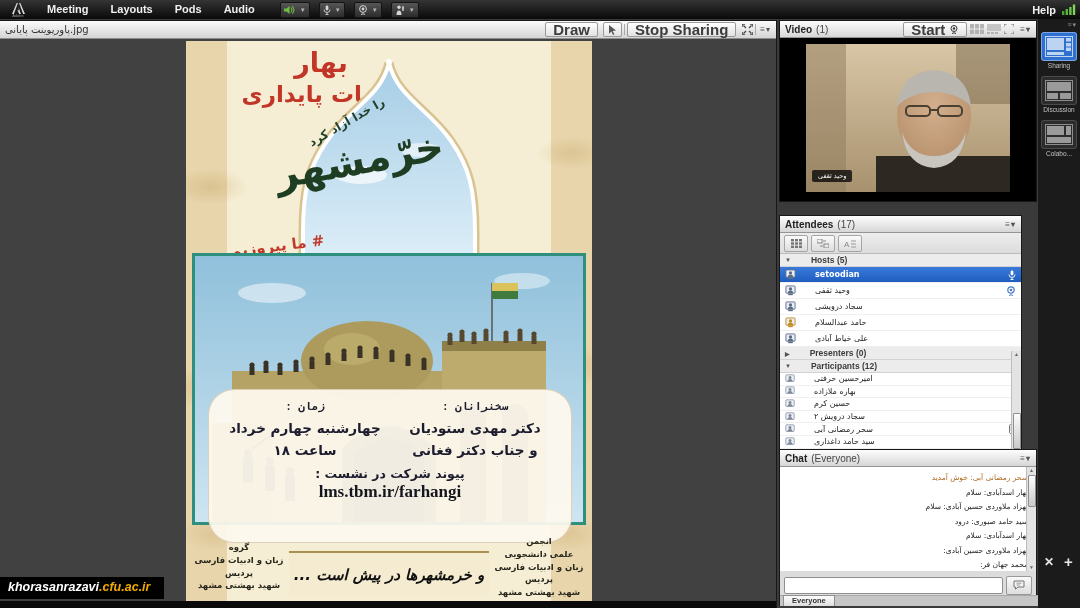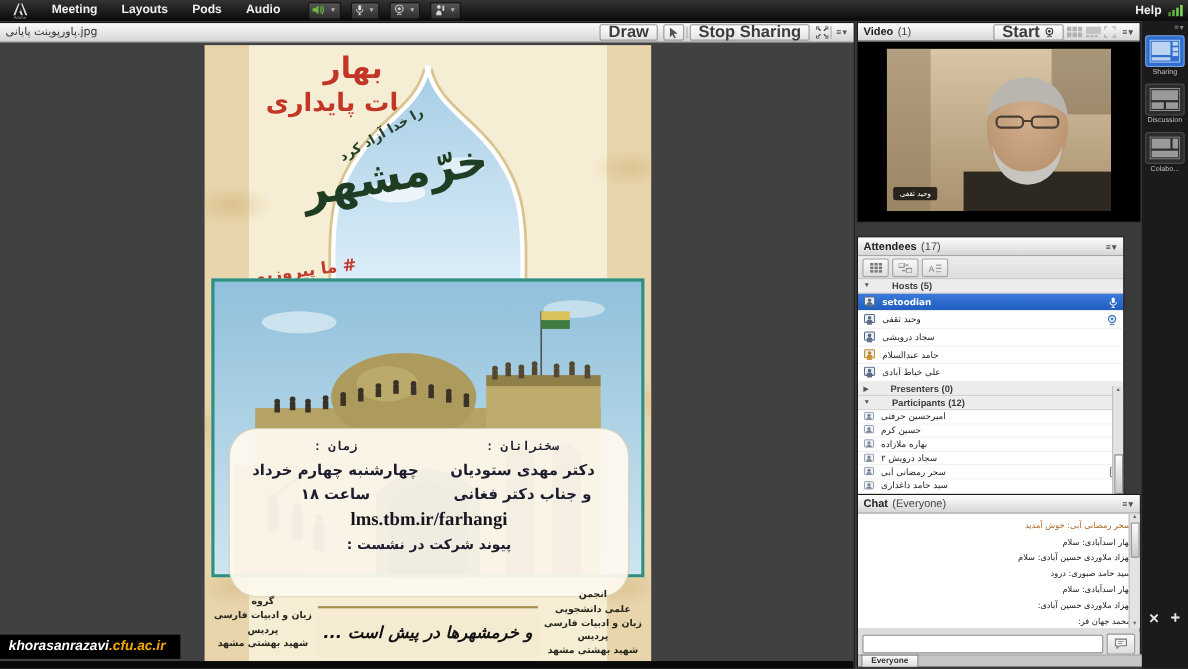--- a/index.html
+++ b/index.html
@@ -74,21 +74,21 @@
   #webcam{position:absolute;left:26px;top:6px;width:204px;height:148px;overflow:hidden;}
   #name-tag{position:absolute;left:6px;bottom:10px;background:rgba(10,10,10,.8);color:#fff;font-size:6.5px;padding:2px 6px;border-radius:2px;}
   .grid-ic{display:flex;align-items:center;margin-left:3px;opacity:.85;}
 
   
   #att-pod{left:780px;top:216px;width:241px;height:241px;background:#f4f4f4;}
   #att-toolbar{height:20px;background:linear-gradient(#ededed,#dcdcdc);border-bottom:1px solid #bbb;display:flex;align-items:center;gap:3px;padding:0 4px;}
   .att-tool{width:22px;height:15px;background:linear-gradient(#fafafa,#ddd);border:1px solid #a5a5a5;border-radius:2px;display:flex;align-items:center;justify-content:center;}
   .grp-hdr{height:12px;background:#ececec;border-bottom:1px solid #d2d2d2;display:flex;align-items:center;font-size:8.5px;font-weight:bold;color:#3c3c3c;padding:0 5px;gap:20px;}
   .grp-tri{font-size:6px;color:#555;}
-  .att-row{height:15px;display:flex;align-items:center;gap:6px;padding:0 5px;background:#fff;border-bottom:1px solid #f0f0f0;font-size:8px;color:#1d1d1d;}
+  .att-row{height:15px;display:flex;align-items:center;gap:19px;padding:0 5px;background:#fff;border-bottom:1px solid #f0f0f0;font-size:8px;color:#1d1d1d;}
   .att-row.part{height:11.6px;}
   .att-row.selected{background:linear-gradient(#3a7ada,#1f5ec0);color:#fff;font-weight:bold;}
   .row-icon{display:flex;align-items:center;color:#5a6b85;}
   .row-icon.amber{color:#c08a20;}
   .att-name{white-space:nowrap;overflow:hidden;}
   .right-ic{margin-left:auto;display:flex;align-items:center;}
   .vscroll{position:absolute;width:9px;background:#e3e3e3;border-left:1px solid #bdbdbd;}
   .vthumb{position:absolute;left:1px;width:6px;background:linear-gradient(#fdfdfd,#c9c9c9);border:1px solid #8f8f8f;border-radius:1px;}
   .varrow{position:absolute;left:0;width:9px;font-size:5px;color:#666;text-align:center;line-height:7px;}
 
@@ -311,22 +311,22 @@
               <div class="info-hd">سخنرانان :</div>
               <div class="info-ln">دکتر مهدی ستودیان</div>
               <div class="info-ln">و جناب دکتر فغانی</div>
             </div>
             <div class="info-col">
               <div class="info-hd">زمان :</div>
               <div class="info-ln">چهارشنبه چهارم خرداد</div>
               <div class="info-ln">ساعت ۱۸</div>
             </div>
           </div>
+          <div id="link-heading">پیوند شرکت در نشست :</div>
           <div id="link-url">lms.tbm.ir/farhangi</div>
-          <div id="link-heading">پیوند شرکت در نشست :</div>
         </div>
 
         <div class="corner-block fa" id="block-left">
           <div>گروه</div>
             <div>زبان و ادبیات فارسی</div>
             <div>پردیس</div>
             <div>شهید بهشتی مشهد</div>
         </div>
         <div id="center-callig" class="fa">و خرمشهرها در پیش است ...</div>
         <div class="corner-block fa" id="block-right">
@@ -557,33 +557,33 @@
         </div>
 
         <div class="att-row part fa">
           <span class="row-icon">
             <svg width="10" height="10" viewBox="0 0 12 12">
               <rect x="1" y="1" width="10" height="8" rx="1" fill="#eef1f6" stroke="#8a93a5" stroke-width="1"></rect>
               <circle cx="6" cy="4.3" r="1.8" fill="#7d8798"></circle>
               <path d="M3,8.8 C3,6.9 4.3,6 6,6 C7.7,6 9,6.9 9,8.8 Z" fill="#7d8798"></path>
             </svg>
           </span>
-          <span class="att-name">حسین کرم</span>
+          <span class="att-name">بهاره ملازاده</span>
 
         </div>
 
         <div class="att-row part fa">
           <span class="row-icon">
             <svg width="10" height="10" viewBox="0 0 12 12">
               <rect x="1" y="1" width="10" height="8" rx="1" fill="#eef1f6" stroke="#8a93a5" stroke-width="1"></rect>
               <circle cx="6" cy="4.3" r="1.8" fill="#7d8798"></circle>
               <path d="M3,8.8 C3,6.9 4.3,6 6,6 C7.7,6 9,6.9 9,8.8 Z" fill="#7d8798"></path>
             </svg>
           </span>
-          <span class="att-name">بهاره ملازاده</span>
+          <span class="att-name">حسین کرم</span>
 
         </div>
 
         <div class="att-row part fa">
           <span class="row-icon">
             <svg width="10" height="10" viewBox="0 0 12 12">
               <rect x="1" y="1" width="10" height="8" rx="1" fill="#eef1f6" stroke="#8a93a5" stroke-width="1"></rect>
               <circle cx="6" cy="4.3" r="1.8" fill="#7d8798"></circle>
               <path d="M3,8.8 C3,6.9 4.3,6 6,6 C7.7,6 9,6.9 9,8.8 Z" fill="#7d8798"></path>
             </svg>

